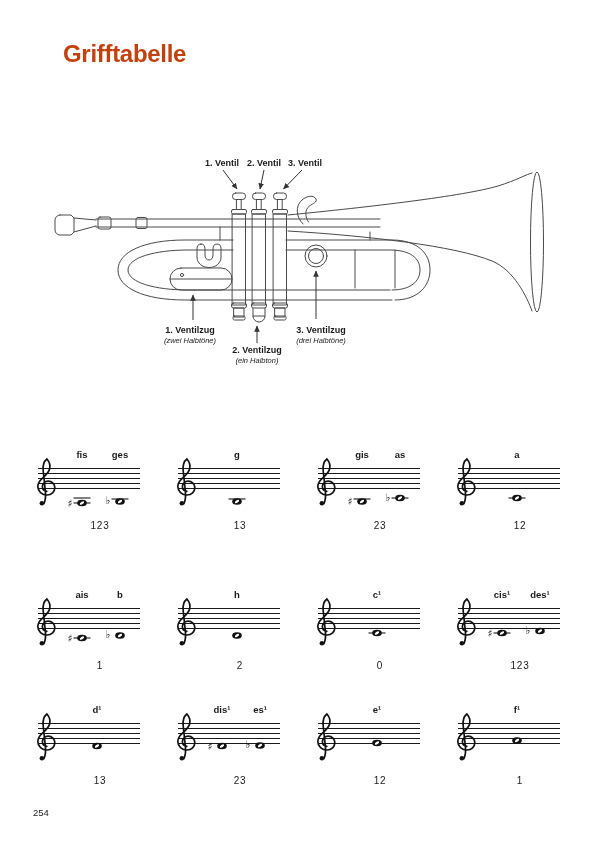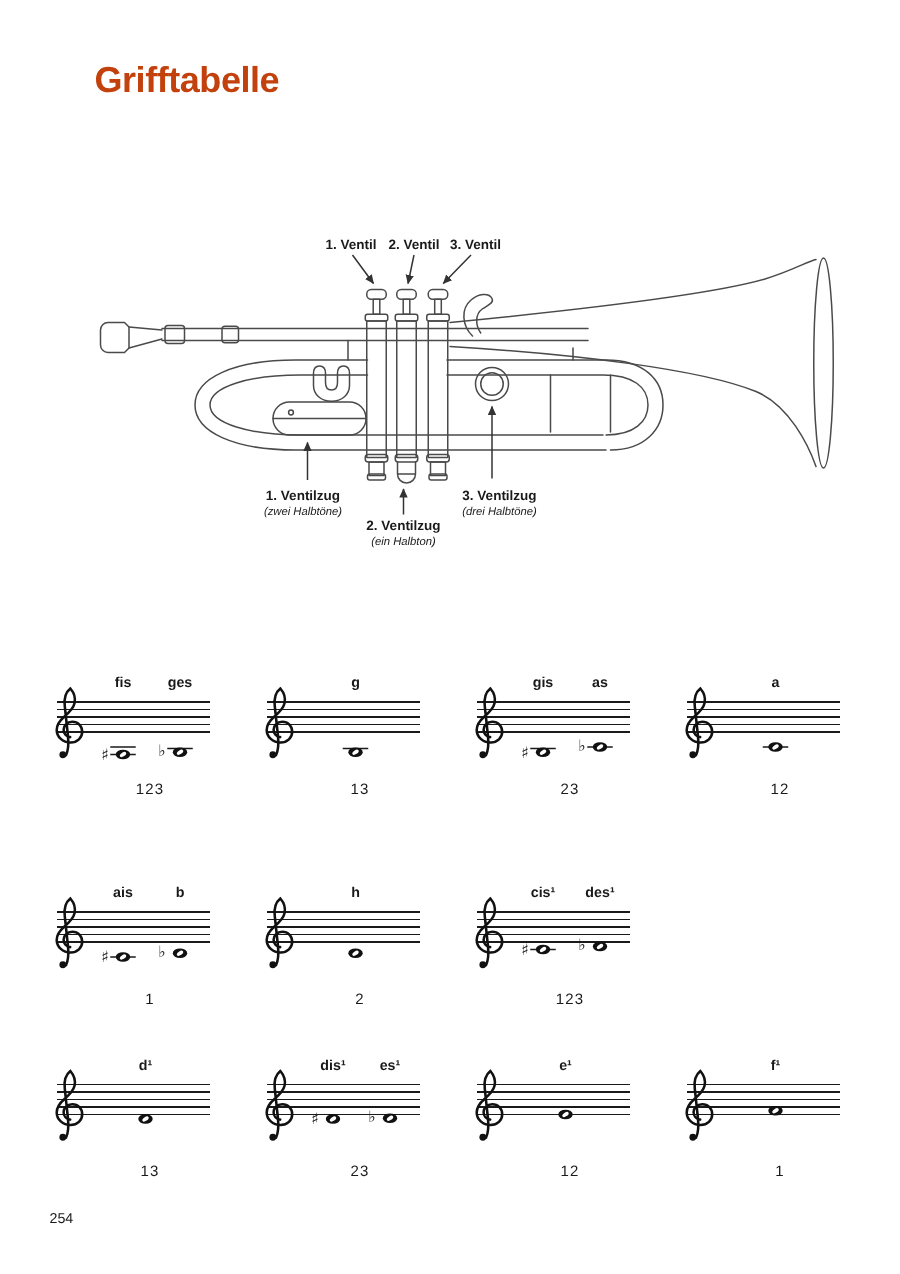--- a/index.html
+++ b/index.html
@@ -4,21 +4,21 @@
 <style>
   html,body{margin:0;padding:0;}
   body{
     width:600px;height:849px;position:relative;background:#ffffff;
     font-family:"Liberation Sans","DejaVu Sans",sans-serif;color:#1a1a1a;overflow:hidden;
   }
   .title{
     position:absolute;left:35px;top:40px;font-size:24px;font-weight:bold;
     letter-spacing:-0.3px;color:#c2410c;margin-left:28px;
   }
-  .figure{position:absolute;left:52px;top:145px;width:520px;height:230px;}
+  .figure{position:absolute;left:40px;top:145px;width:520px;height:230px;}
   .trumpet text{fill:#1a1a1a;}
   .vlabel{font:bold 9px "Liberation Sans","DejaVu Sans",sans-serif;}
   .slabel{font:bold 9px "Liberation Sans","DejaVu Sans",sans-serif;}
   .ssub{font:italic 7.5px "Liberation Sans","DejaVu Sans",sans-serif;}
   .chart-row{position:absolute;left:30px;display:flex;}
   #chart-row-0{top:445px;}
   #chart-row-1{top:585px;}
   #chart-row-2{top:700px;}
   .cell{width:140px;height:92px;}
   .cellsvg text{fill:#1a1a1a;}
@@ -247,20 +247,38 @@
           <line x1="8" y1="23" x2="110" y2="23"></line>
           <line x1="8" y1="28" x2="110" y2="28"></line>
           <line x1="8" y1="33" x2="110" y2="33"></line>
           <line x1="8" y1="38" x2="110" y2="38"></line>
           <line x1="8" y1="43" x2="110" y2="43"></line>
         </g>
         <g transform="translate(2,-1)" stroke="#111" fill="none" stroke-width="1.7" stroke-linecap="round">
           <path d="M12,59.5 C13.6,56 13.9,52 13.3,46.5 L11.2,27 C10.5,21.5 12,17.3 14.9,15 C17.3,17.8 18.5,21.3 17.7,24.8 C16.9,28.4 13.8,31.2 10.8,33.8 C7.6,36.6 5.8,39.4 5.8,42.6 C5.8,47.4 10,51 15,51 C19.6,51 22.8,47.8 22.8,43.8 C22.8,40 20,37.2 16.2,37.2 C12.8,37.2 10.4,39.6 10.4,42.5 C10.4,45 12.2,47 14.8,47.4"></path>
           <circle cx="9.9" cy="59.2" r="2.3" fill="#111" stroke="none"></circle>
         </g>
+        <line x1="58.5" y1="48" x2="75.5" y2="48" stroke="#1a1a1a" stroke-width="1.1"></line>
+        <ellipse cx="67" cy="48" rx="4.8" ry="3.2" fill="#111"></ellipse>
+        <ellipse cx="67" cy="48" rx="2.4" ry="1.3" fill="#fff" transform="rotate(-35 67 48)"></ellipse>
+        <text x="67" y="13" text-anchor="middle" class="notename">c¹</text>
+        <text x="70" y="84" text-anchor="middle" class="fing">0</text>
+      </svg></div>
+    <div class="cell"><svg width="140" height="92" viewBox="0 0 140 92" class="cellsvg">
+        <g stroke="#1a1a1a" stroke-width="1" shape-rendering="crispEdges">
+          <line x1="8" y1="23" x2="110" y2="23"></line>
+          <line x1="8" y1="28" x2="110" y2="28"></line>
+          <line x1="8" y1="33" x2="110" y2="33"></line>
+          <line x1="8" y1="38" x2="110" y2="38"></line>
+          <line x1="8" y1="43" x2="110" y2="43"></line>
+        </g>
+        <g transform="translate(2,-1)" stroke="#111" fill="none" stroke-width="1.7" stroke-linecap="round">
+          <path d="M12,59.5 C13.6,56 13.9,52 13.3,46.5 L11.2,27 C10.5,21.5 12,17.3 14.9,15 C17.3,17.8 18.5,21.3 17.7,24.8 C16.9,28.4 13.8,31.2 10.8,33.8 C7.6,36.6 5.8,39.4 5.8,42.6 C5.8,47.4 10,51 15,51 C19.6,51 22.8,47.8 22.8,43.8 C22.8,40 20,37.2 16.2,37.2 C12.8,37.2 10.4,39.6 10.4,42.5 C10.4,45 12.2,47 14.8,47.4"></path>
+          <circle cx="9.9" cy="59.2" r="2.3" fill="#111" stroke="none"></circle>
+        </g>
         <line x1="43.5" y1="48" x2="60.5" y2="48" stroke="#1a1a1a" stroke-width="1.1"></line>
         <ellipse cx="52" cy="48" rx="4.8" ry="3.2" fill="#111"></ellipse>
         <ellipse cx="52" cy="48" rx="2.4" ry="1.3" fill="#fff" transform="rotate(-35 52 48)"></ellipse>
         <text x="40" y="51.5" text-anchor="middle" class="acc">♯</text>
         <text x="52" y="13" text-anchor="middle" class="notename">cis¹</text>
         <ellipse cx="90" cy="46" rx="4.8" ry="3.2" fill="#111"></ellipse>
         <ellipse cx="90" cy="46" rx="2.4" ry="1.3" fill="#fff" transform="rotate(-35 90 46)"></ellipse>
         <text x="78" y="48.5" text-anchor="middle" class="acc">♭</text>
         <text x="90" y="13" text-anchor="middle" class="notename">des¹</text>
         <text x="70" y="84" text-anchor="middle" class="fing">123</text>

